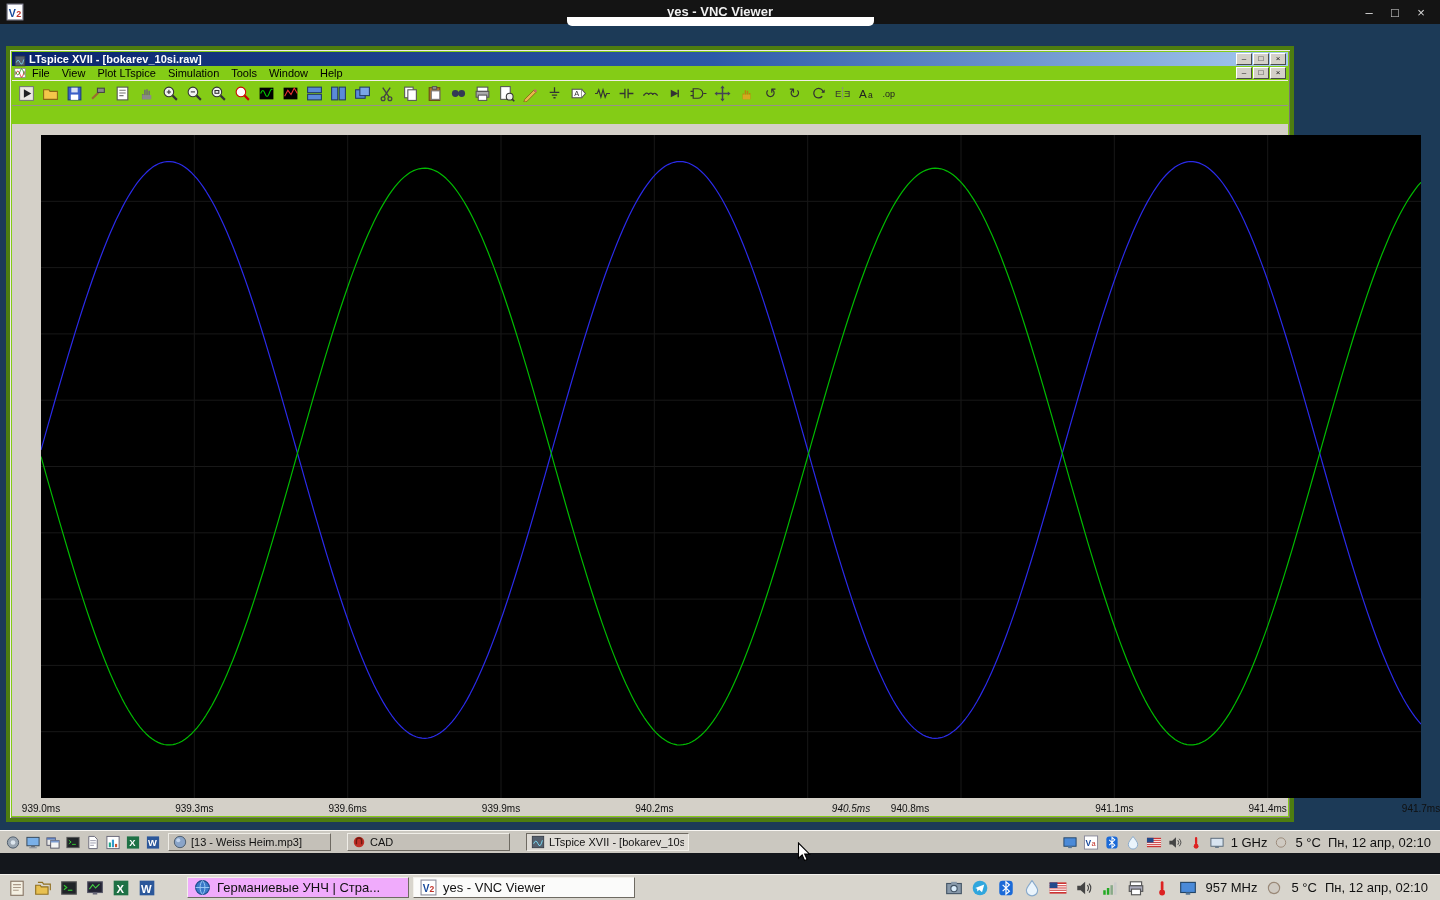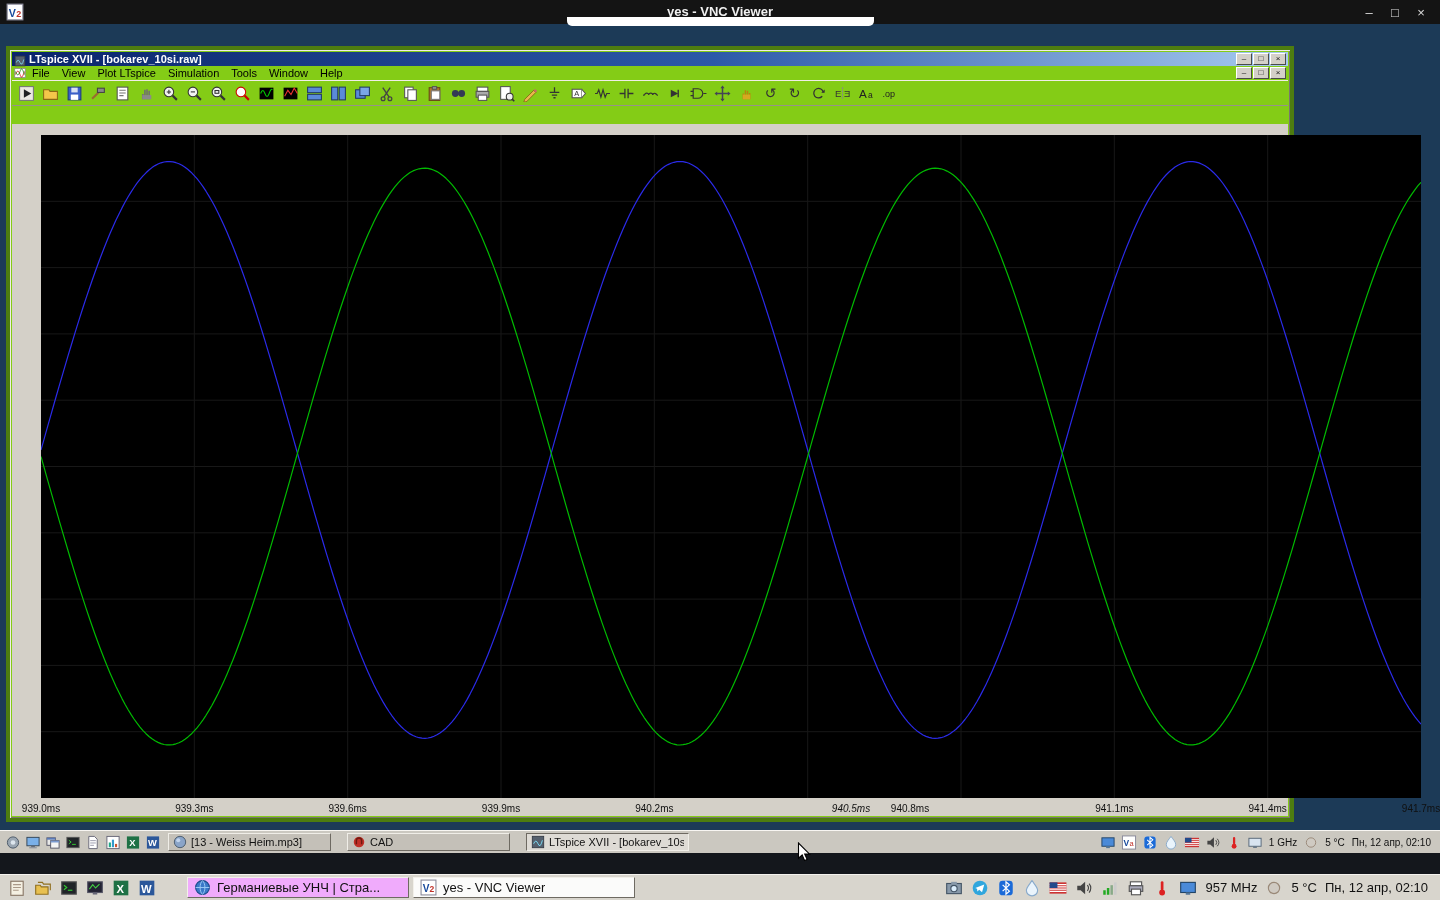--- a/index.html
+++ b/index.html
@@ -66,21 +66,21 @@
 .qbtn16{width:18px;height:17px;padding:1px;flex:none}
 .qbtn16 svg{width:100%;height:100%}
 .r-tasks{display:flex;gap:16px;margin-left:4px}
 .rtask{width:163px;height:18px;background:#c4c0b8;border:1px solid;border-color:#f0eee8 #6e6a62 #6e6a62 #f0eee8;
  display:flex;align-items:center;gap:4px;padding:0 4px;color:#111;cursor:default}
 .rtask.active{background:#dedbd5;border-color:#6e6a62 #f0eee8 #f0eee8 #6e6a62}
 .ticon16{width:14px;height:14px;flex:none}
 .ticon16 svg{width:14px;height:14px}
 .tlabel{white-space:nowrap;overflow:hidden;font-size:11px}
 .r-tray{margin-left:auto;display:flex;align-items:center;gap:3px;padding-right:3px}
-.traytext{font-size:10px;color:#111;padding:0 2px;white-space:nowrap}
+.traytext{font-size:13px;color:#111;padding:0 2px;white-space:nowrap}
 
 .letterbox{position:absolute;left:0;top:853px;width:1440px;height:21px;background:#14171c}
 
 .host-taskbar{position:absolute;left:0;top:874px;width:1440px;height:26px;background:#d8d5cd;
  border-top:1px solid #f4f2ee;display:flex;align-items:center;padding:0 6px;gap:3px;font-size:13px}
 .qbtn20{width:22px;height:20px;padding:1px;flex:none}
 .qbtn20 svg{width:100%;height:100%}
 .h-tasks{display:flex;gap:4px;margin-left:26px}
 .htask{width:222px;height:21px;background:#f0abfc;border:1px solid;border-color:#f2f0ea #6e6a62 #6e6a62 #f2f0ea;
  display:flex;align-items:center;gap:6px;padding:0 6px;color:#111;cursor:default}

